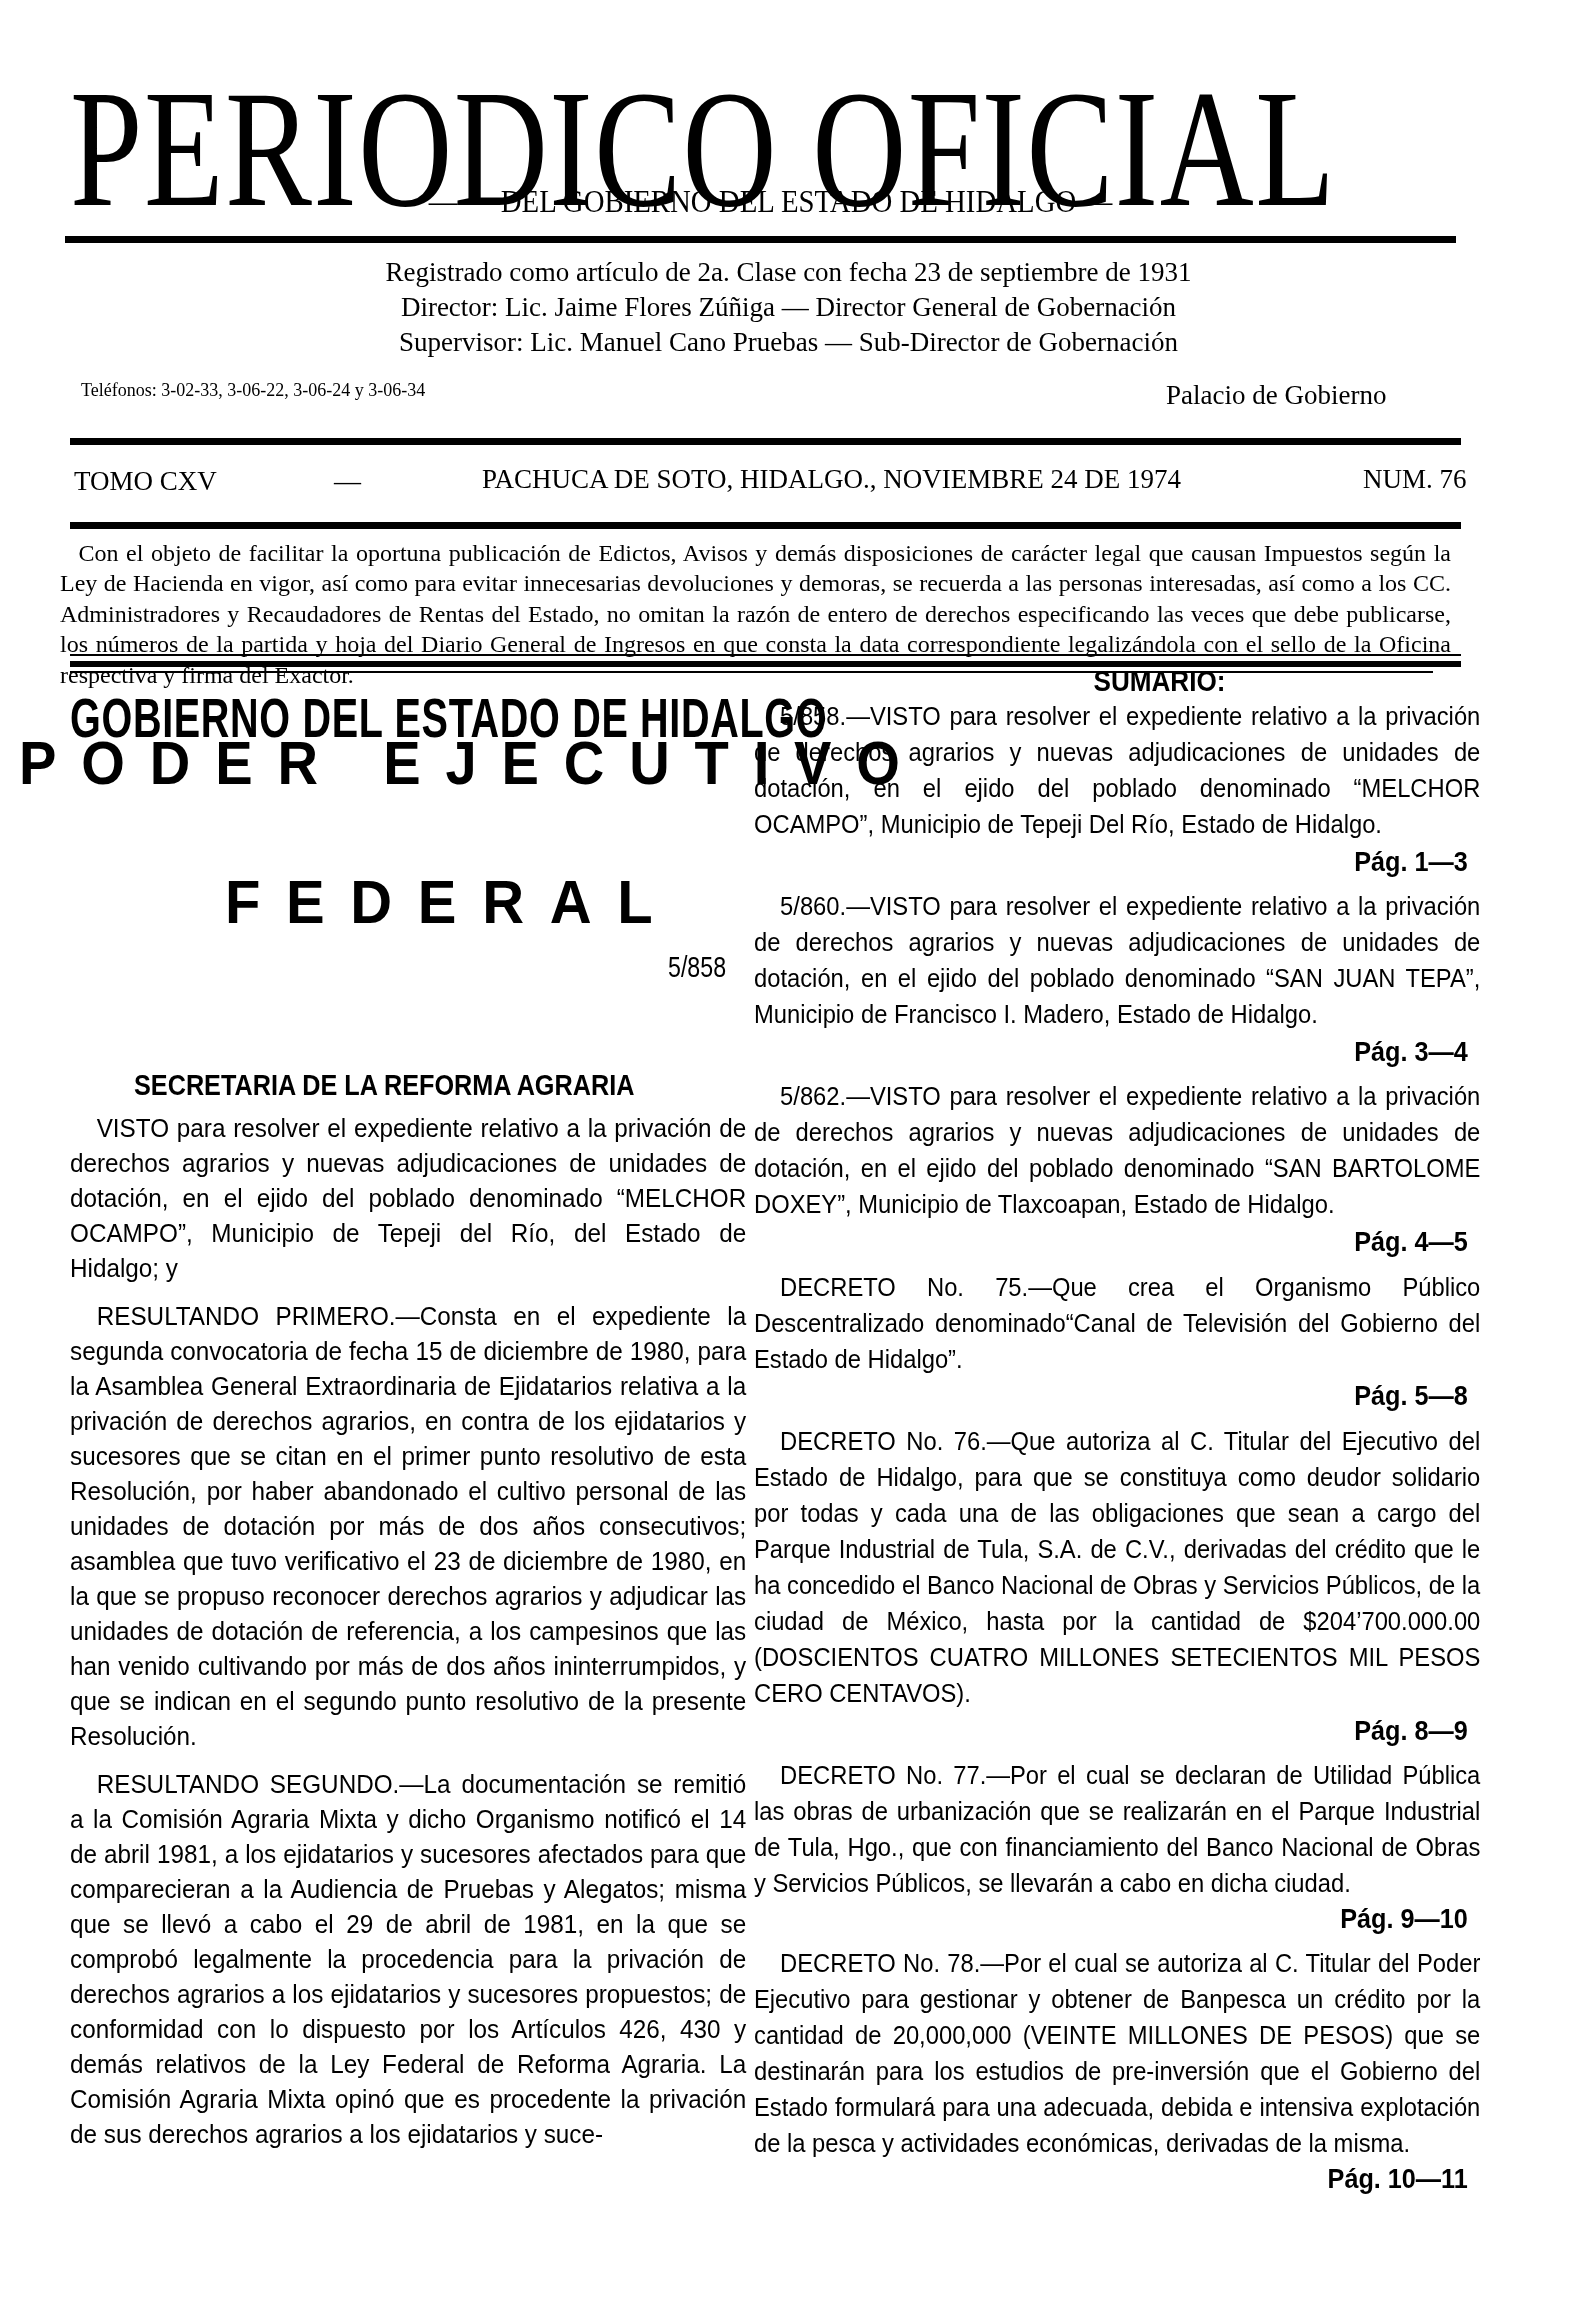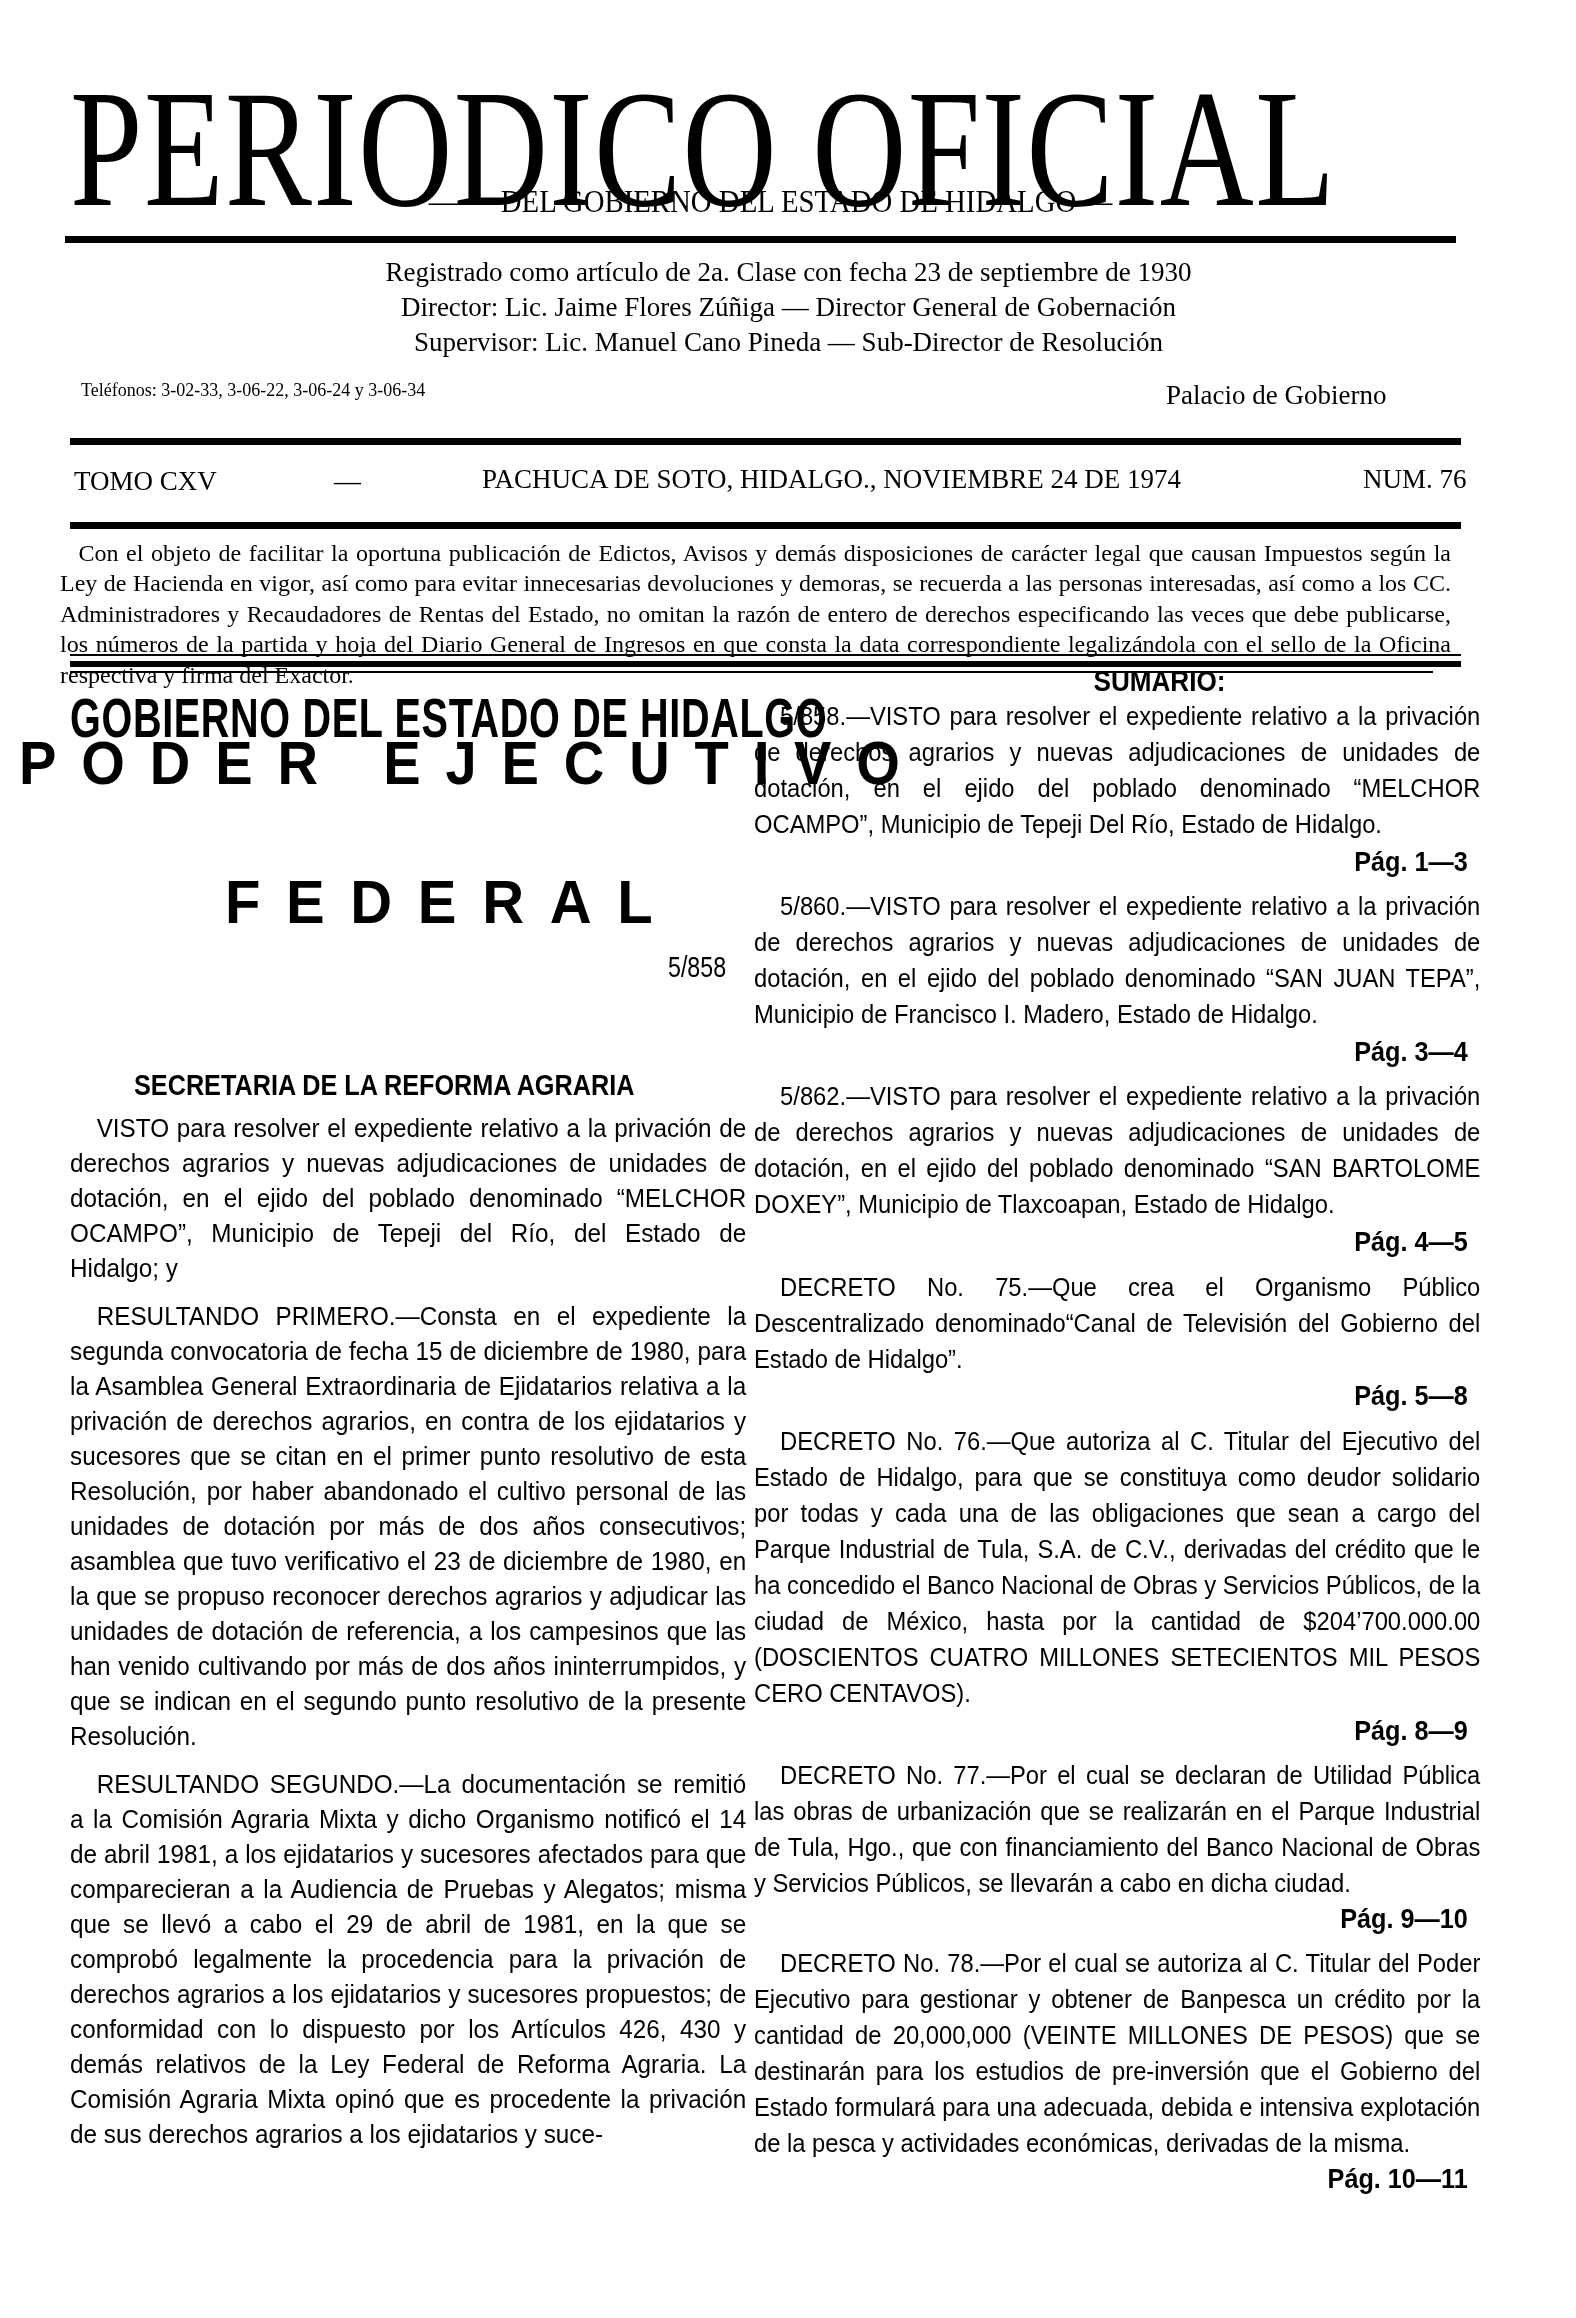--- a/index.html
+++ b/index.html
@@ -52,23 +52,23 @@
   .sum-item .entry { text-indent:29px; }
   .sum-item .page { text-align:right; font-weight:700; padding-right:14px; margin:1.9px 0 8.3px 0; font-size:28px; }
   .sum-item.tight .page { margin-top:0; }
 </style>
 </head>
 <body>
 
 <div id="masthead-title" class="abs serif">PERIODICO OFICIAL</div>
 <div id="masthead-sub" class="abs serif">— — DEL GOBIERNO DEL ESTADO DE HIDALGO — —</div>
 <div id="rule1" class="abs rule-thick"></div>
-<div id="info-registro" class="abs serif info-line">Registrado como artículo de 2a. Clase con fecha 23 de septiembre de 1930</div>
+<div id="info-registro" class="abs serif info-line">Registrado como artículo de 2a. Clase con fecha 23 de septiembre de 1931</div>
 <div id="info-director" class="abs serif info-line">Director: Lic. Jaime Flores Zúñiga  —  Director General de Gobernación</div>
-<div id="info-supervisor" class="abs serif info-line">Supervisor: Lic. Manuel Cano Pineda  —  Sub-Director de Resolución</div>
+<div id="info-supervisor" class="abs serif info-line">Supervisor: Lic. Manuel Cano Pruebas  —  Sub-Director de Gobernación</div>
 <div id="telefonos" class="abs serif">Teléfonos: 3-02-33, 3-06-22, 3-06-24 y 3-06-34</div>
 <div id="palacio" class="abs serif">Palacio de Gobierno</div>
 <div id="rule2" class="abs rule-thick"></div>
 
 <div id="tomo" class="abs serif">TOMO CXV</div>
 <div id="dash-sep" class="abs serif">—</div>
 <div id="fecha-line" class="abs serif">PACHUCA DE SOTO, HIDALGO., NOVIEMBRE 24 DE 1974</div>
 <div id="num" class="abs serif">NUM. 76</div>
 <div id="rule3" class="abs rule-thick"></div>
 

